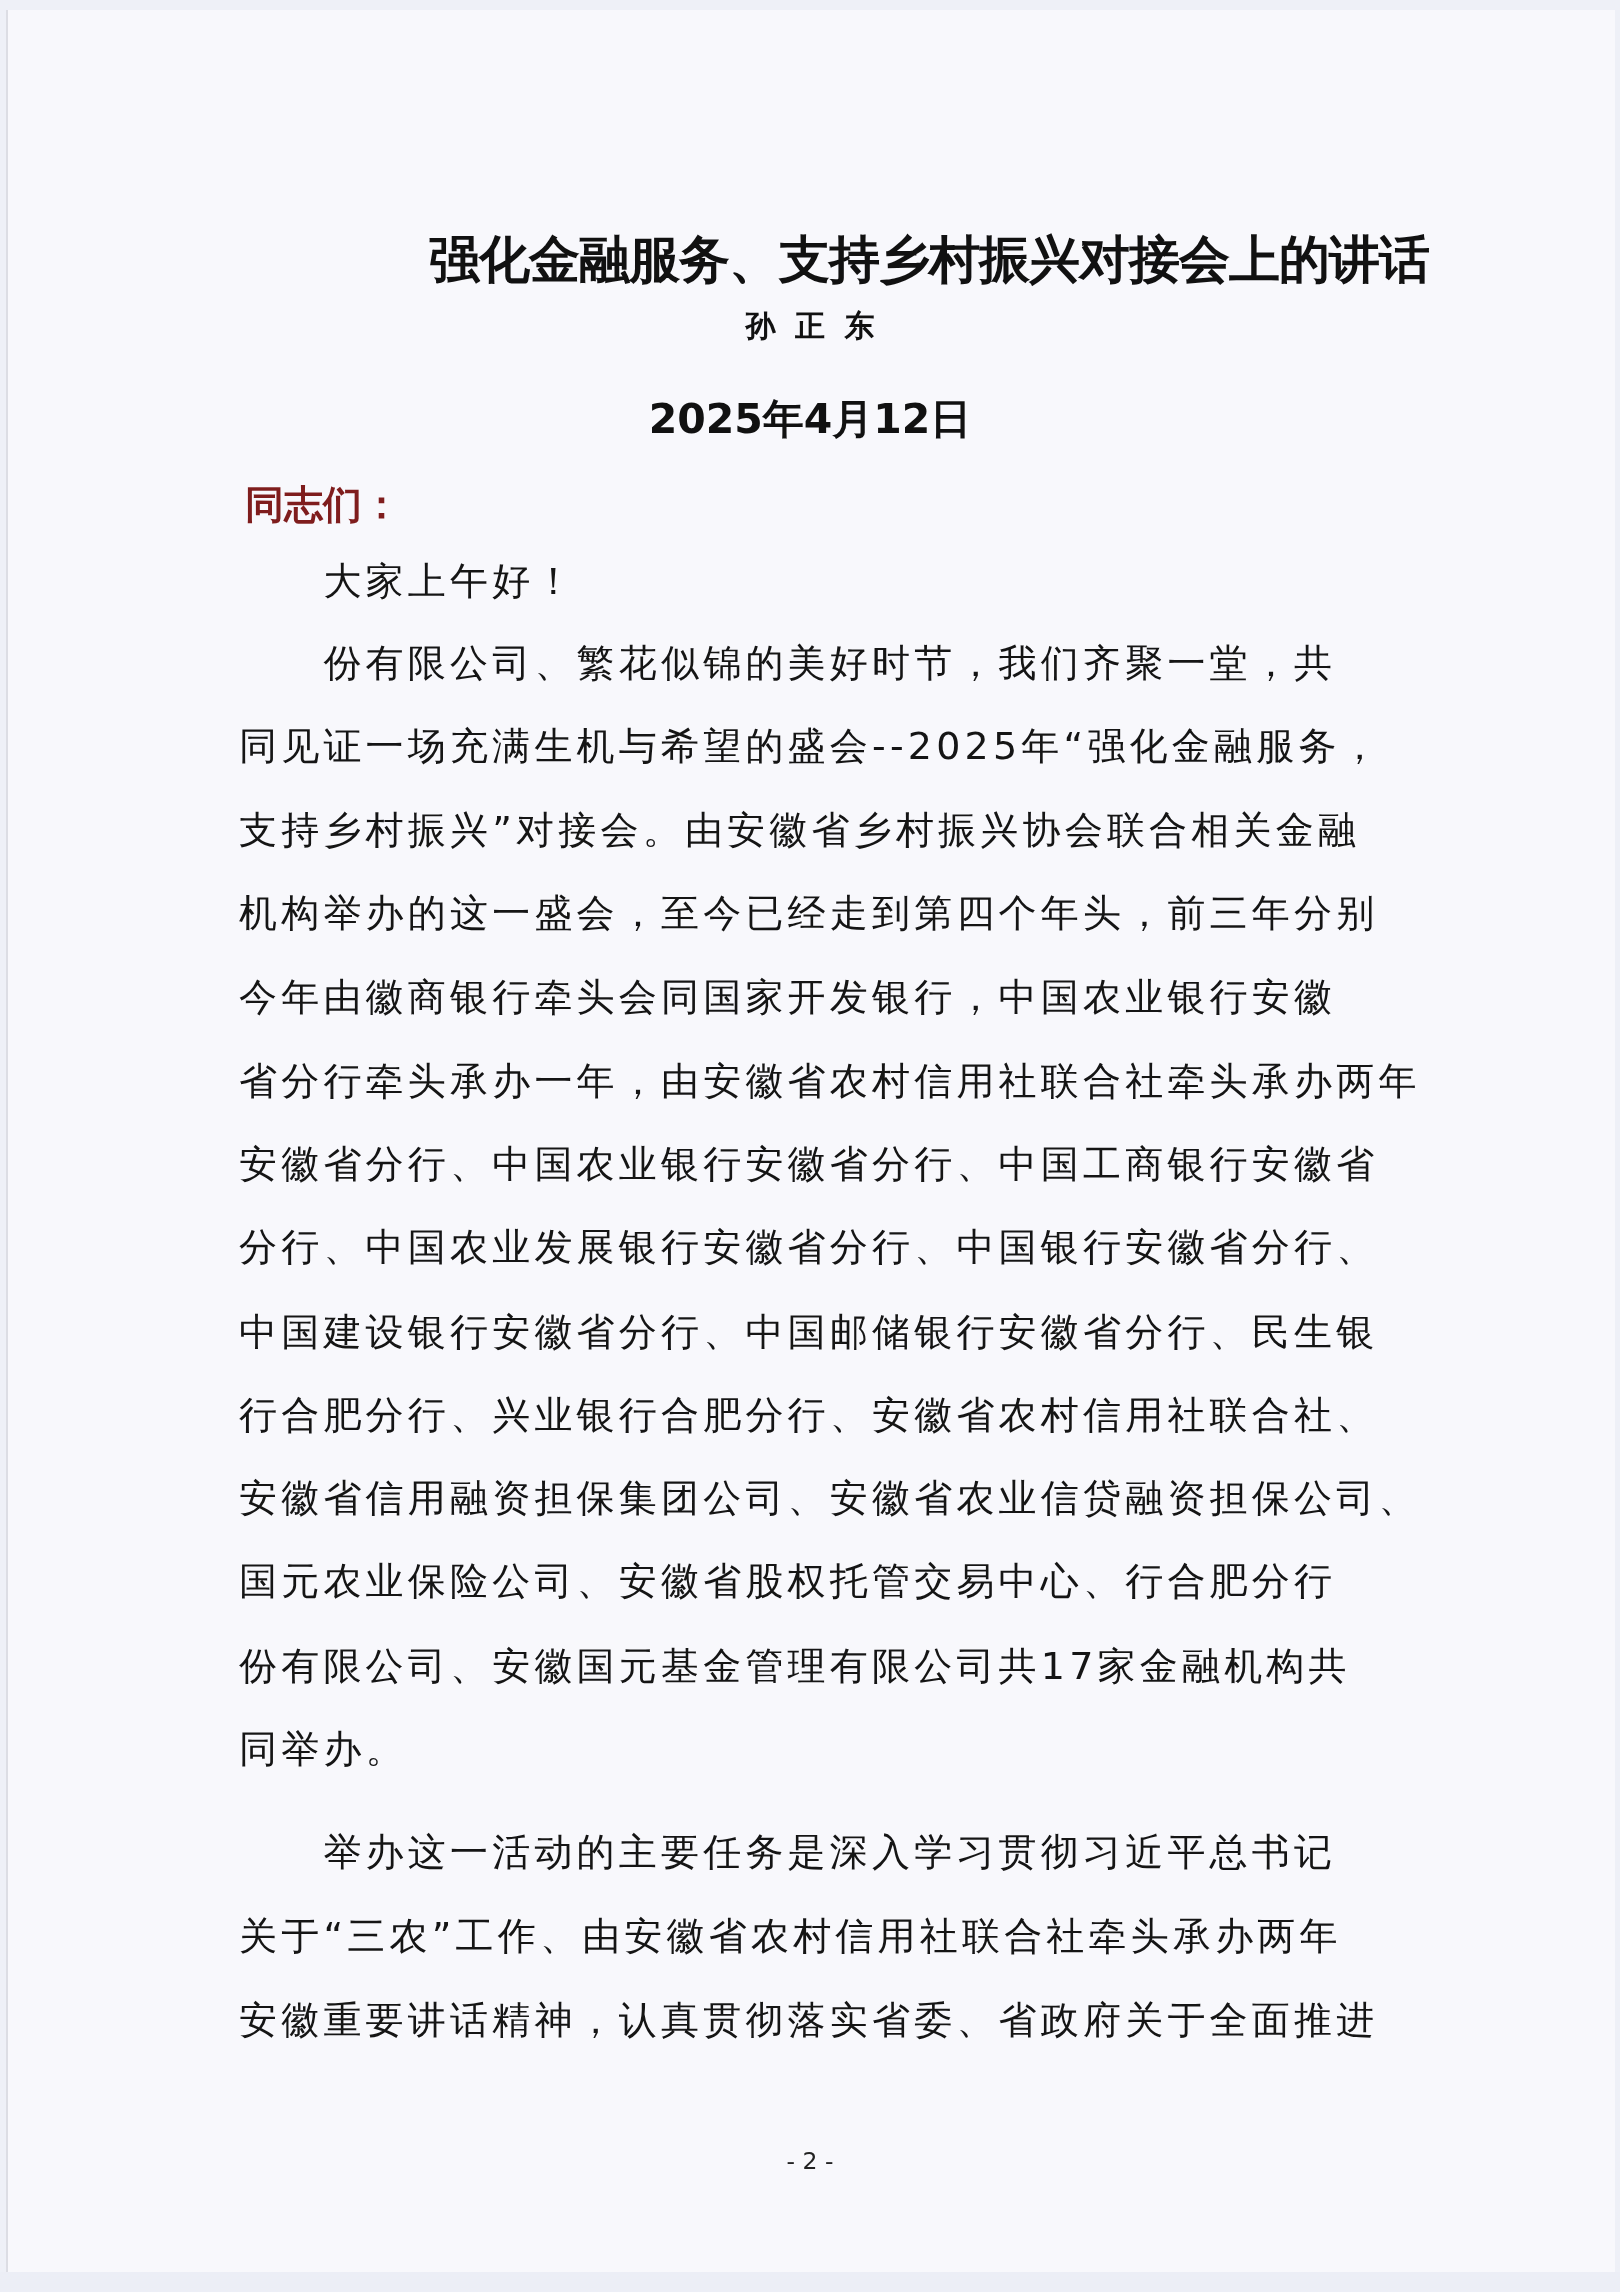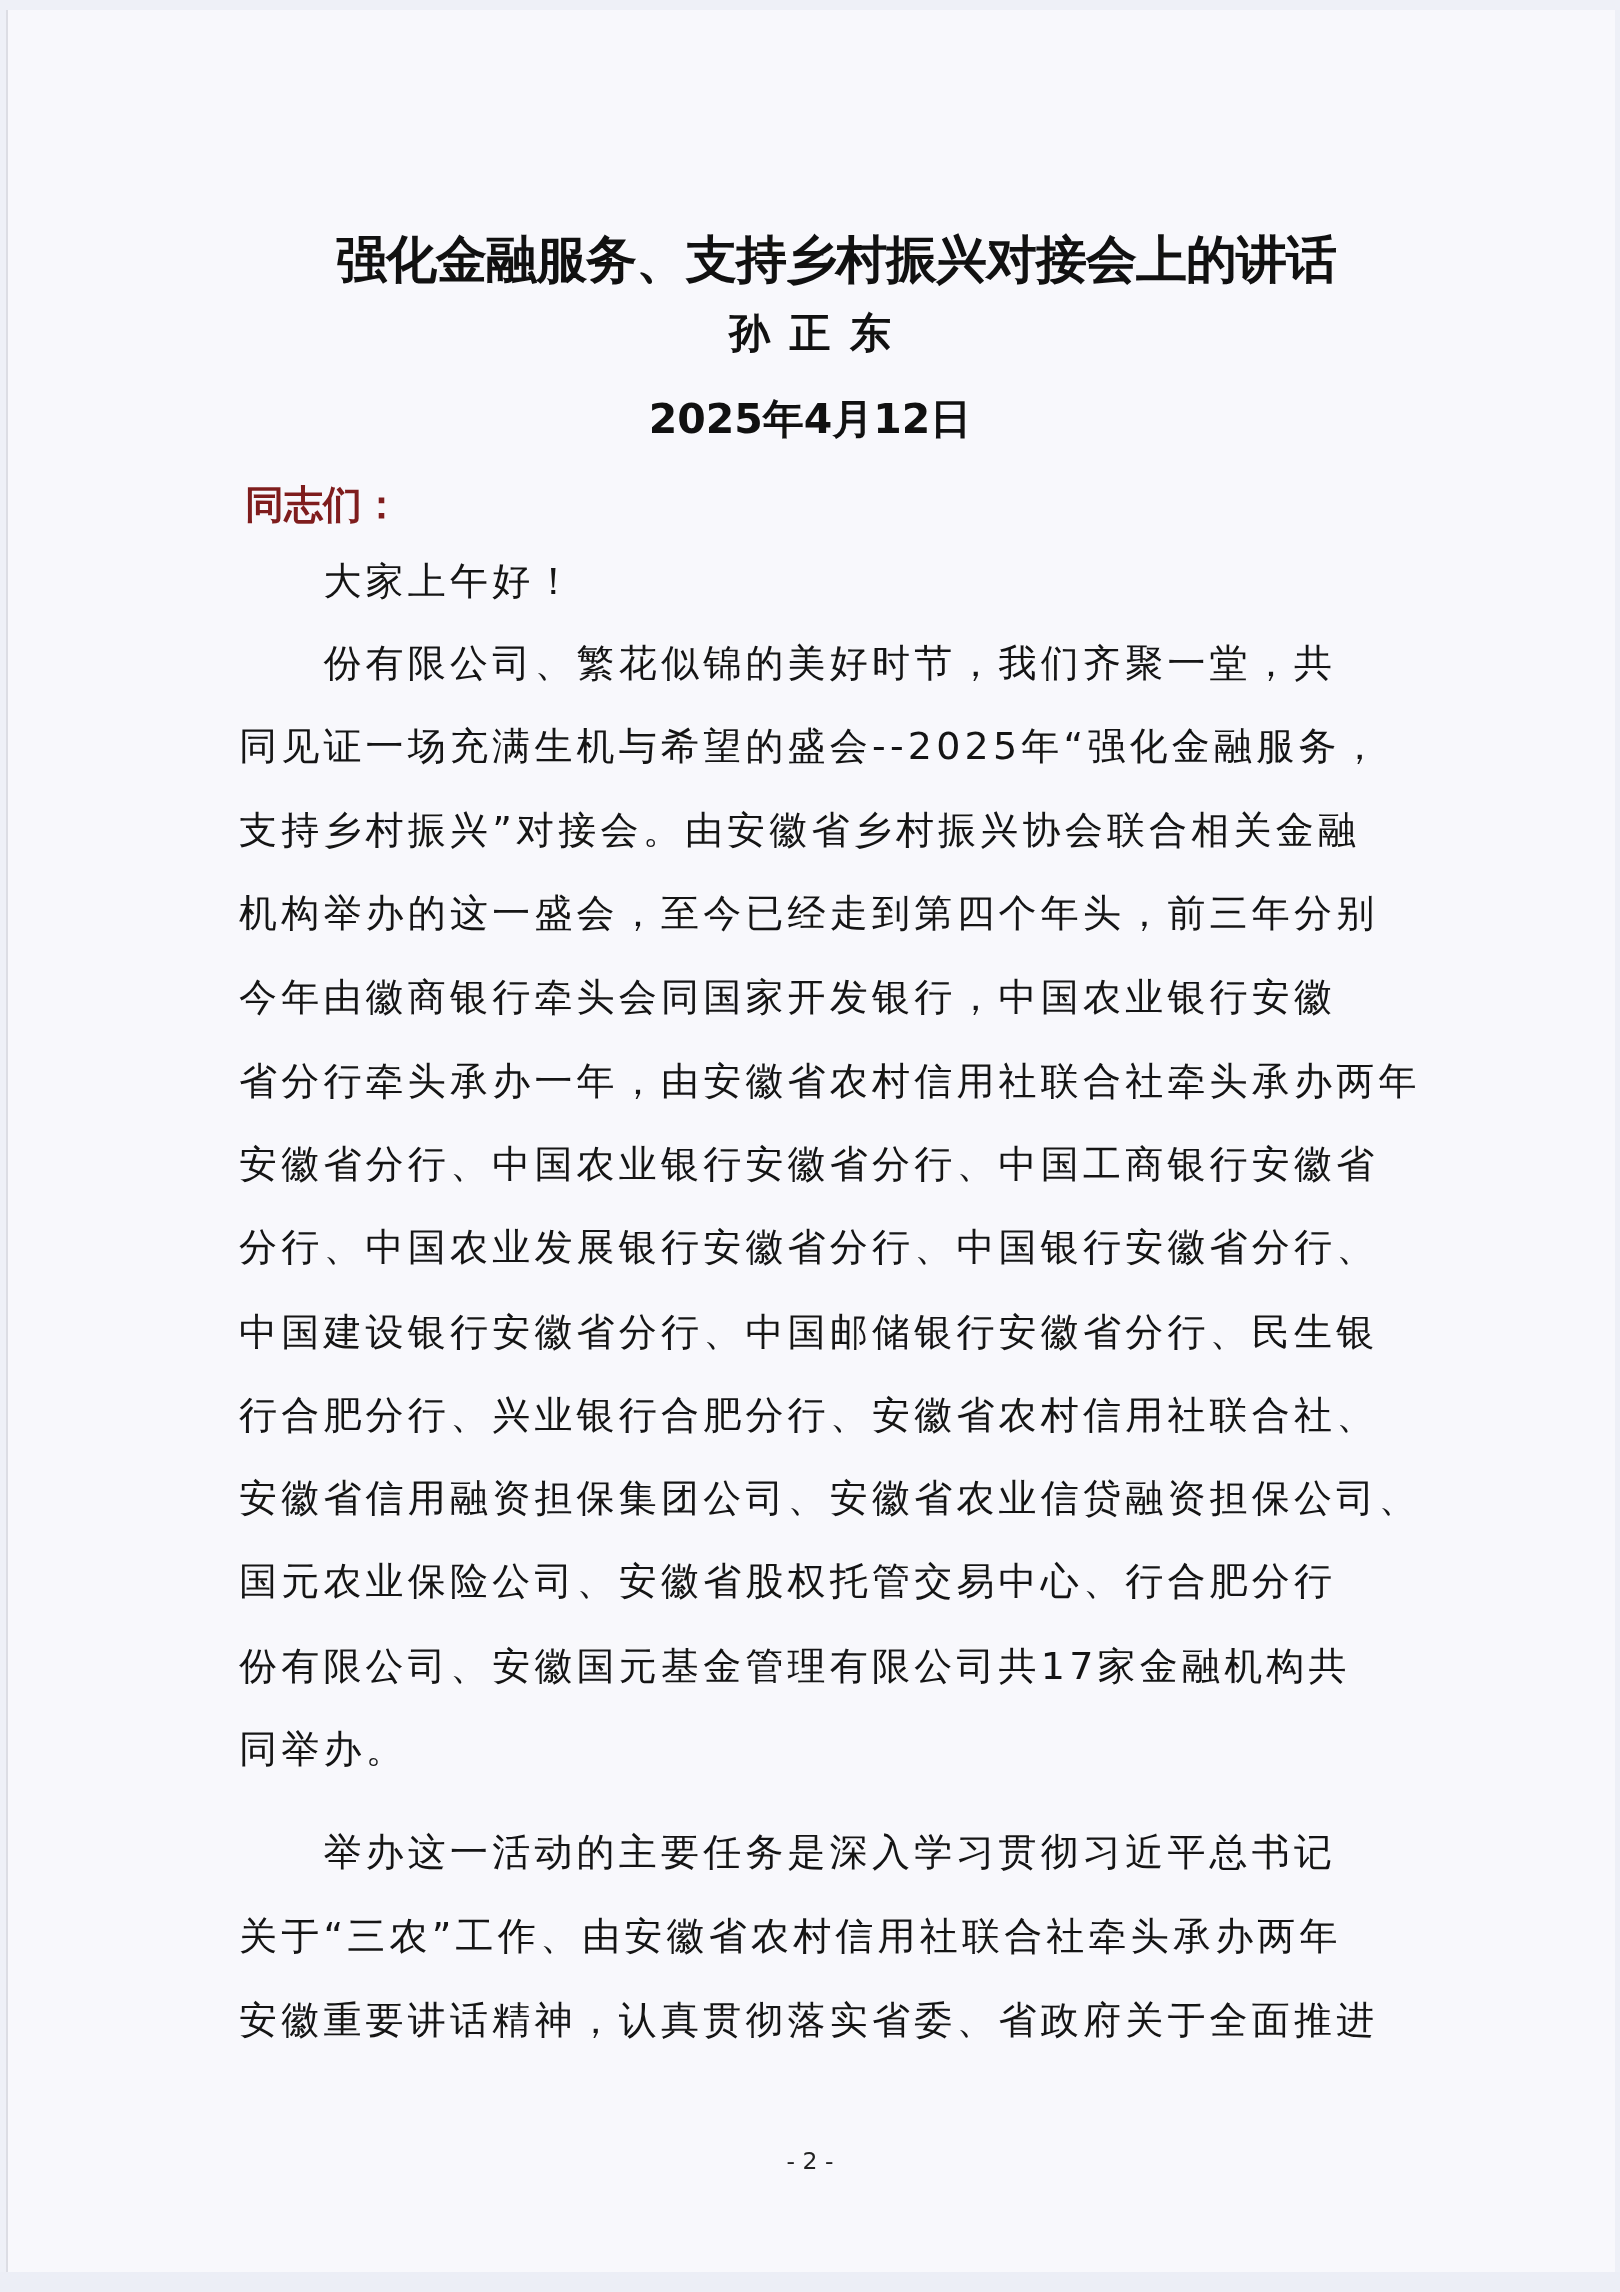--- a/index.html
+++ b/index.html
@@ -36,30 +36,30 @@
       left: 243px;
       top: 227px;
       width: 1186px;
       font-family: "DejaVu Sans", sans-serif;
       font-weight: bold;
       font-size: 51px;
       line-height: 65px;
       letter-spacing: -1px;
       color: #111;
       white-space: nowrap;
-      text-align: center;
+      text-align: right;
     }
     .author {
       position: absolute;
       left: 0;
       width: 1620px;
       top: 306px;
       text-align: center;
       font-weight: bold;
-      font-size: 41px;
+      font-size: 30px;
       letter-spacing: 19.6px;
       color: #111;
       padding-left: 19.6px;
       box-sizing: border-box;
     }
     .date {
       position: absolute;
       left: 0;
       width: 1620px;
       top: 392px;

